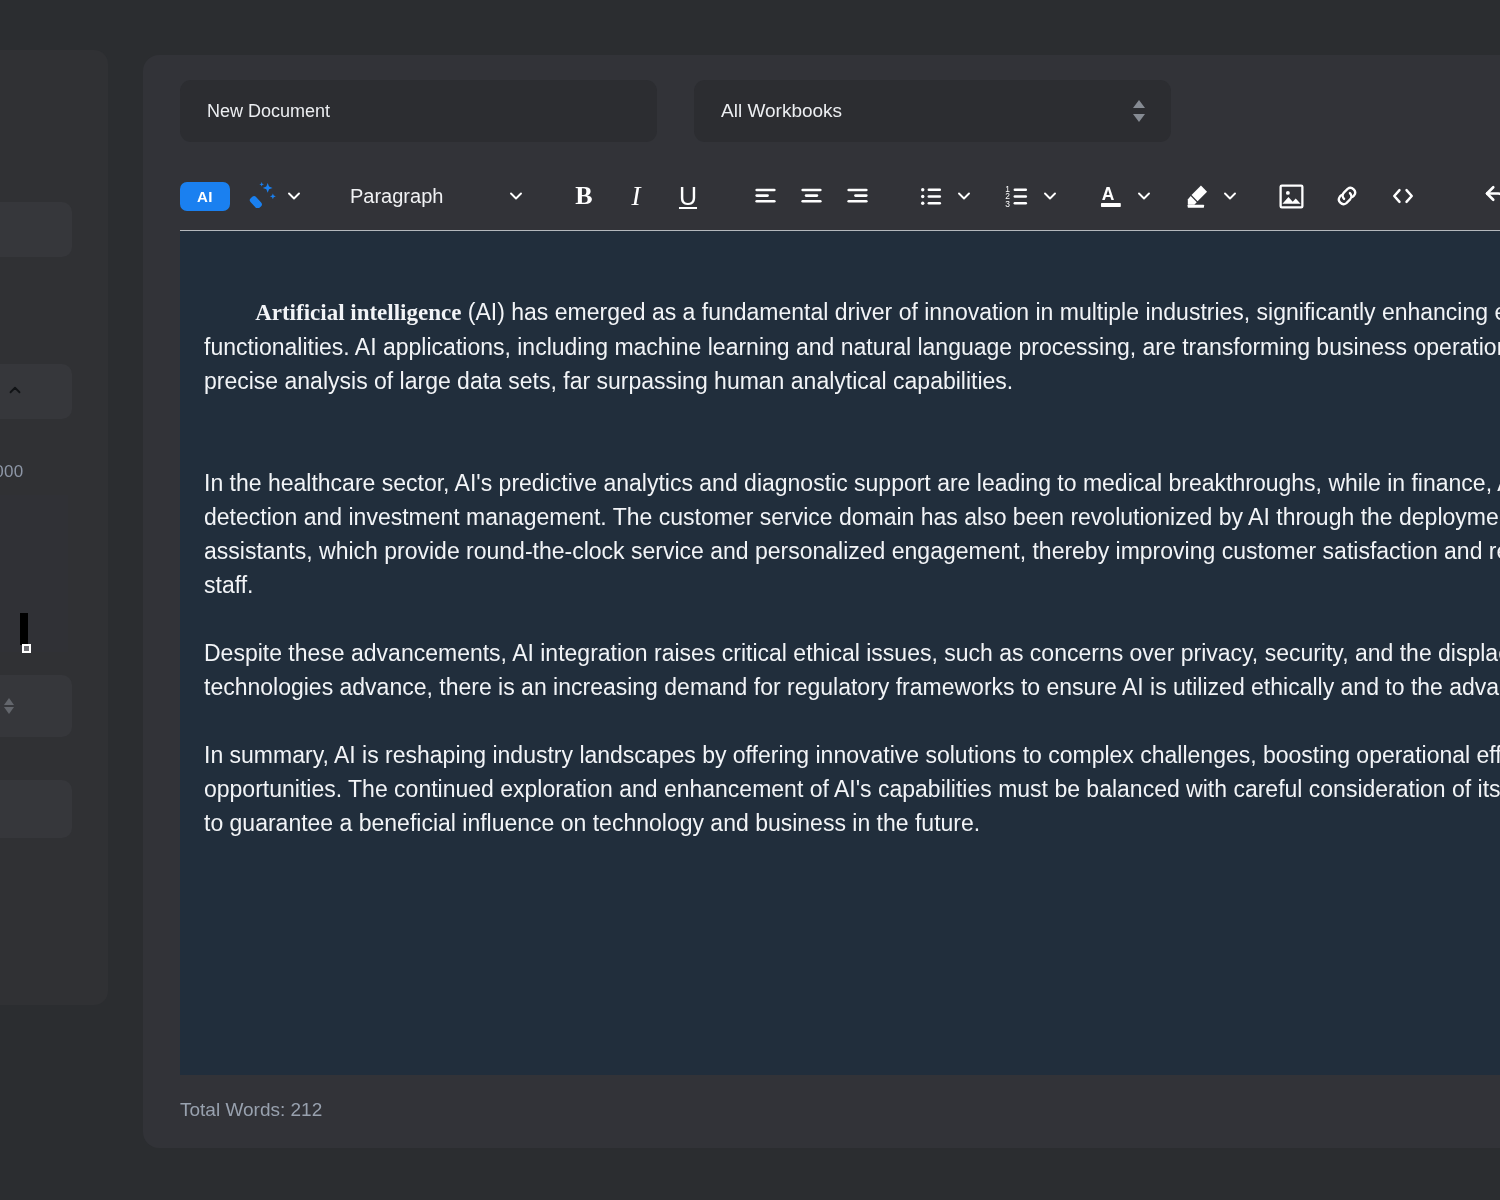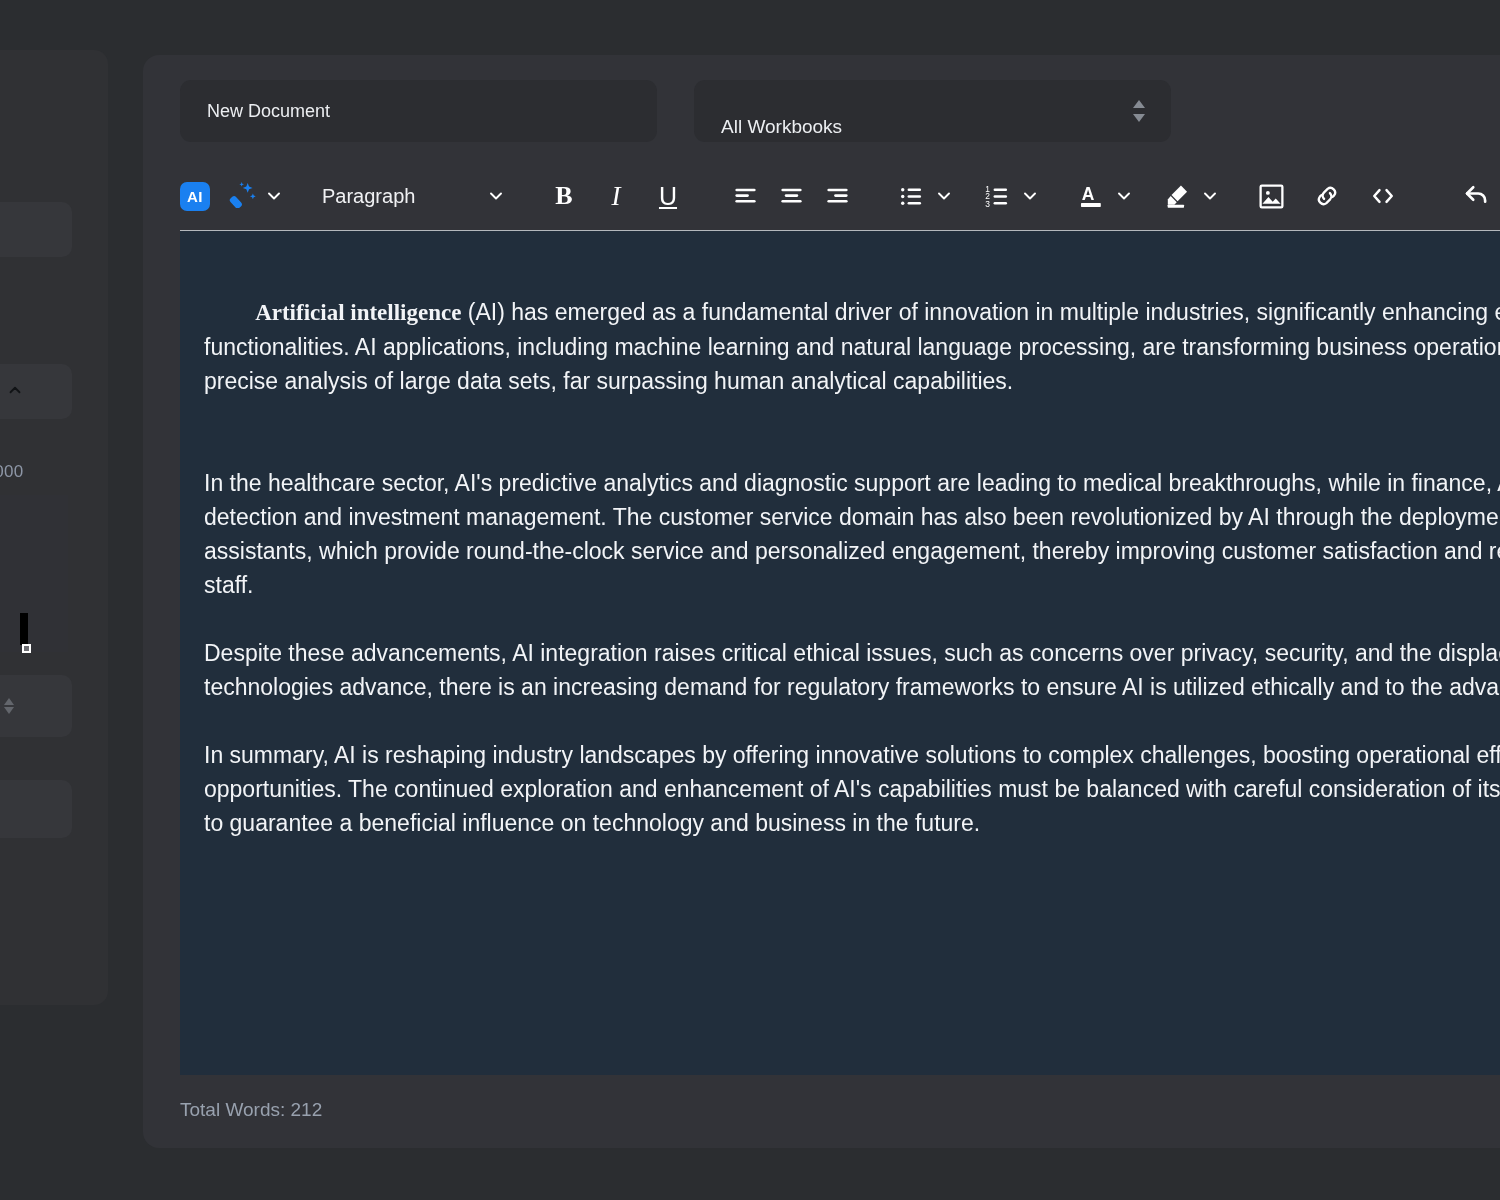--- a/index.html
+++ b/index.html
@@ -161,21 +161,21 @@
   .workbook-select {
     position: relative;
     width: 477px;
     height: 62px;
     background: #2c2d31;
     border-radius: 11px;
   }
   .workbook-select .wb-label {
     position: absolute;
     left: 27px;
-    top: 36px;
+    top: 20px;
     font-size: 19px;
     color: #eceef1;
   }
   .workbook-select .stepper {
     position: absolute;
     right: 24px;
     top: 18px;
     width: 16px;
     height: 26px;
   }
@@ -191,42 +191,42 @@
     gap: 0px;
   }
   .tb-item {
     display: flex;
     align-items: center;
     justify-content: center;
     color: #ffffff;
     flex: none;
   }
   .ai-badge {
-    width: 30px;
+    width: 50px;
     height: 29px;
     background: #1a80f0;
     border-radius: 7px;
     color: #ffffff;
     font-size: 15px;
     font-weight: bold;
     letter-spacing: .5px;
     margin-right: 19px;
   }
   .wand-wrap { margin-right: 8px; }
   .chev-small { width: 20px; height: 20px; color: #ffffff; }
   .para-select {
     position: relative;
     width: 200px;
     height: 40px;
     margin-left: 28px;
     margin-right: 26px;
   }
   .para-select .p-label {
     position: absolute;
-    left: 10px;
+    left: 18px;
     top: 9px;
     font-size: 20px;
     color: #f0f1f3;
   }
   .para-select .p-chev {
     position: absolute;
     right: 6px;
     top: 10px;
     width: 20px;
     height: 20px;

